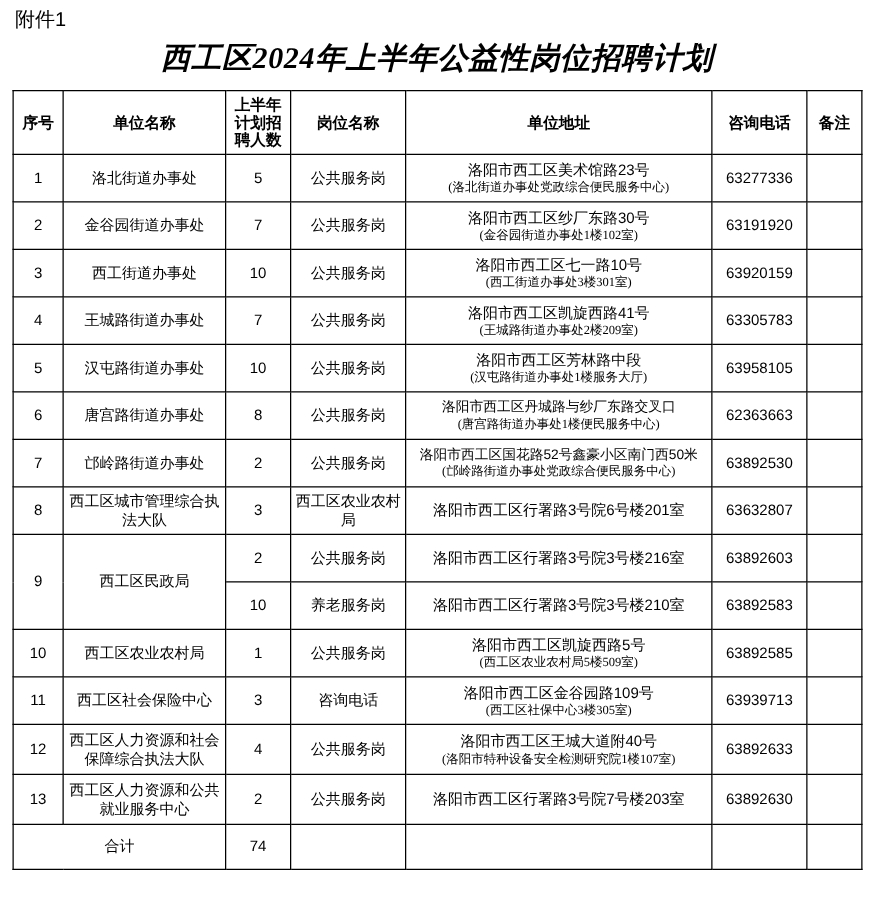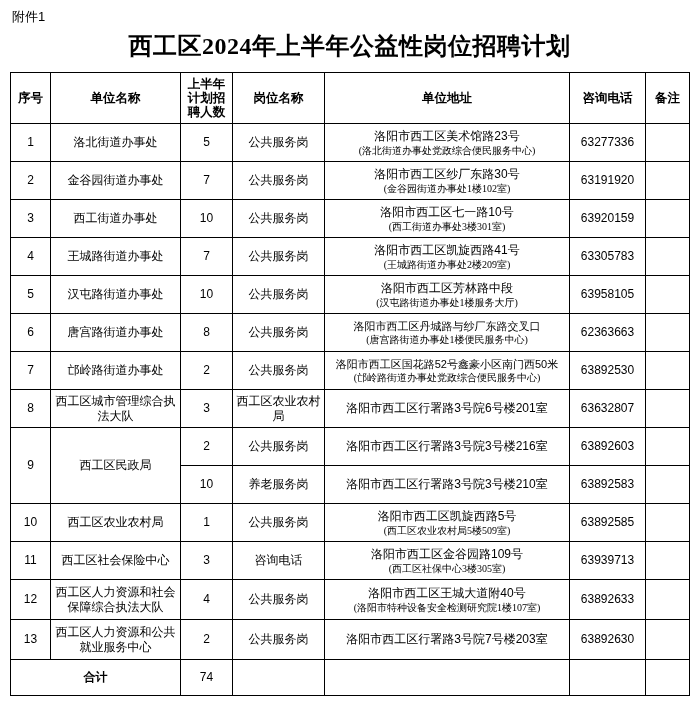--- a/index.html
+++ b/index.html
@@ -16,33 +16,34 @@
   }
   .page {
     position: relative;
     width: 699px;
     height: 720px;
     box-sizing: border-box;
     padding: 6px 10px 0 10px;
   }
   .attachment-label {
     font-family: "Liberation Sans", sans-serif;
-    font-size: 13px;
+    font-size: 16px;
     font-weight: normal;
     line-height: 18px;
     margin: 2px 0 4px 2px;
   }
   .doc-title {
     text-align: center;
     font-family: "Liberation Serif", serif;
     font-weight: bold;
     font-size: 24px;
     letter-spacing: 0.5px;
     margin: 2px 0 10px 0;
     color: #000;
+    font-style: italic;
   }
   table.plan {
     border-collapse: collapse;
     width: 679px;
     margin: 0 auto;
     table-layout: fixed;
   }
   table.plan th, table.plan td {
     border: 1px solid #000000;
     font-size: 12px;
@@ -76,21 +77,21 @@
   }
   td.addr-cell .small-main {
     display: block;
     font-size: 11px;
     line-height: 14px;
   }
   td.num-cell, td.no-cell, td.tel-cell { font-size: 12.5px; }
   tr.data-row { height: 38px; }
   tr.tall-row { height: 40px; }
   tr.total-row { height: 36px; }
-  td.total-label { font-size: 13px; font-weight: bold; }
+  td.total-label { font-size: 13px; font-weight: normal; }
   td.total-value { font-size: 14px; font-weight: normal; }
 </style>
 </head>
 <body>
 
 <div class="page">
 
   <div class="attachment-label">附件1</div>
 
   <div class="doc-title">西工区2024年上半年公益性岗位招聘计划</div>

